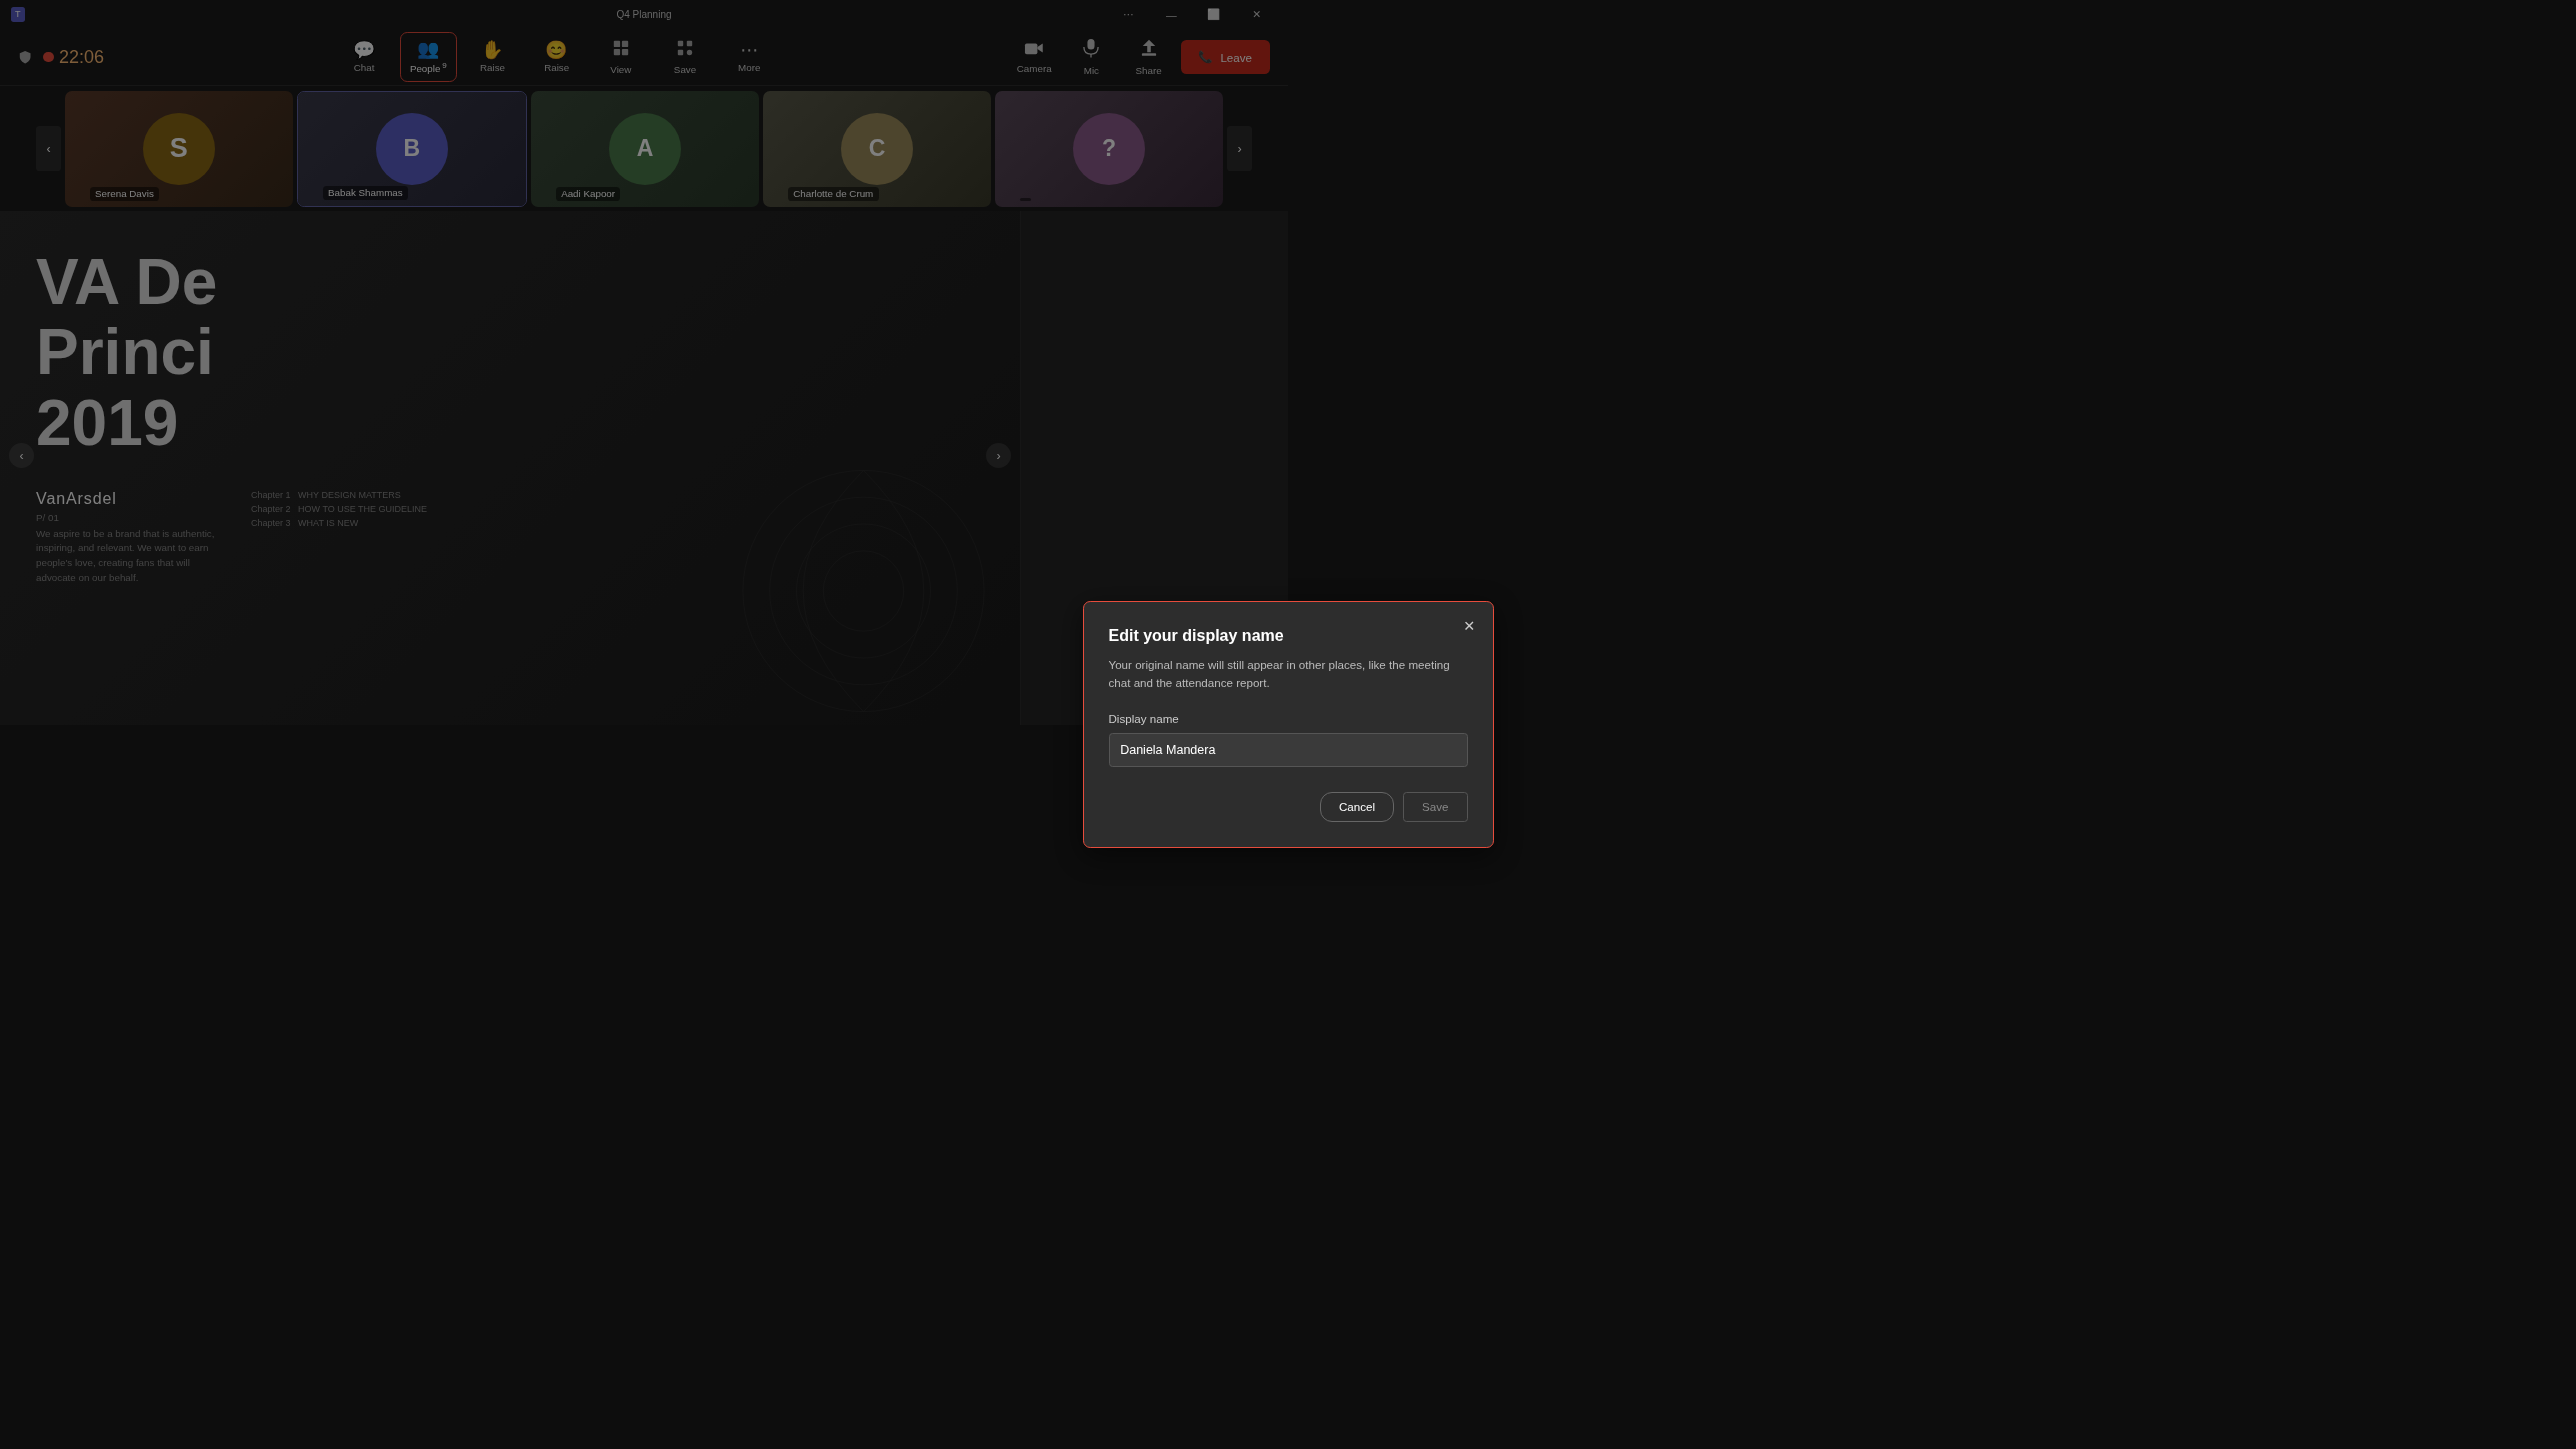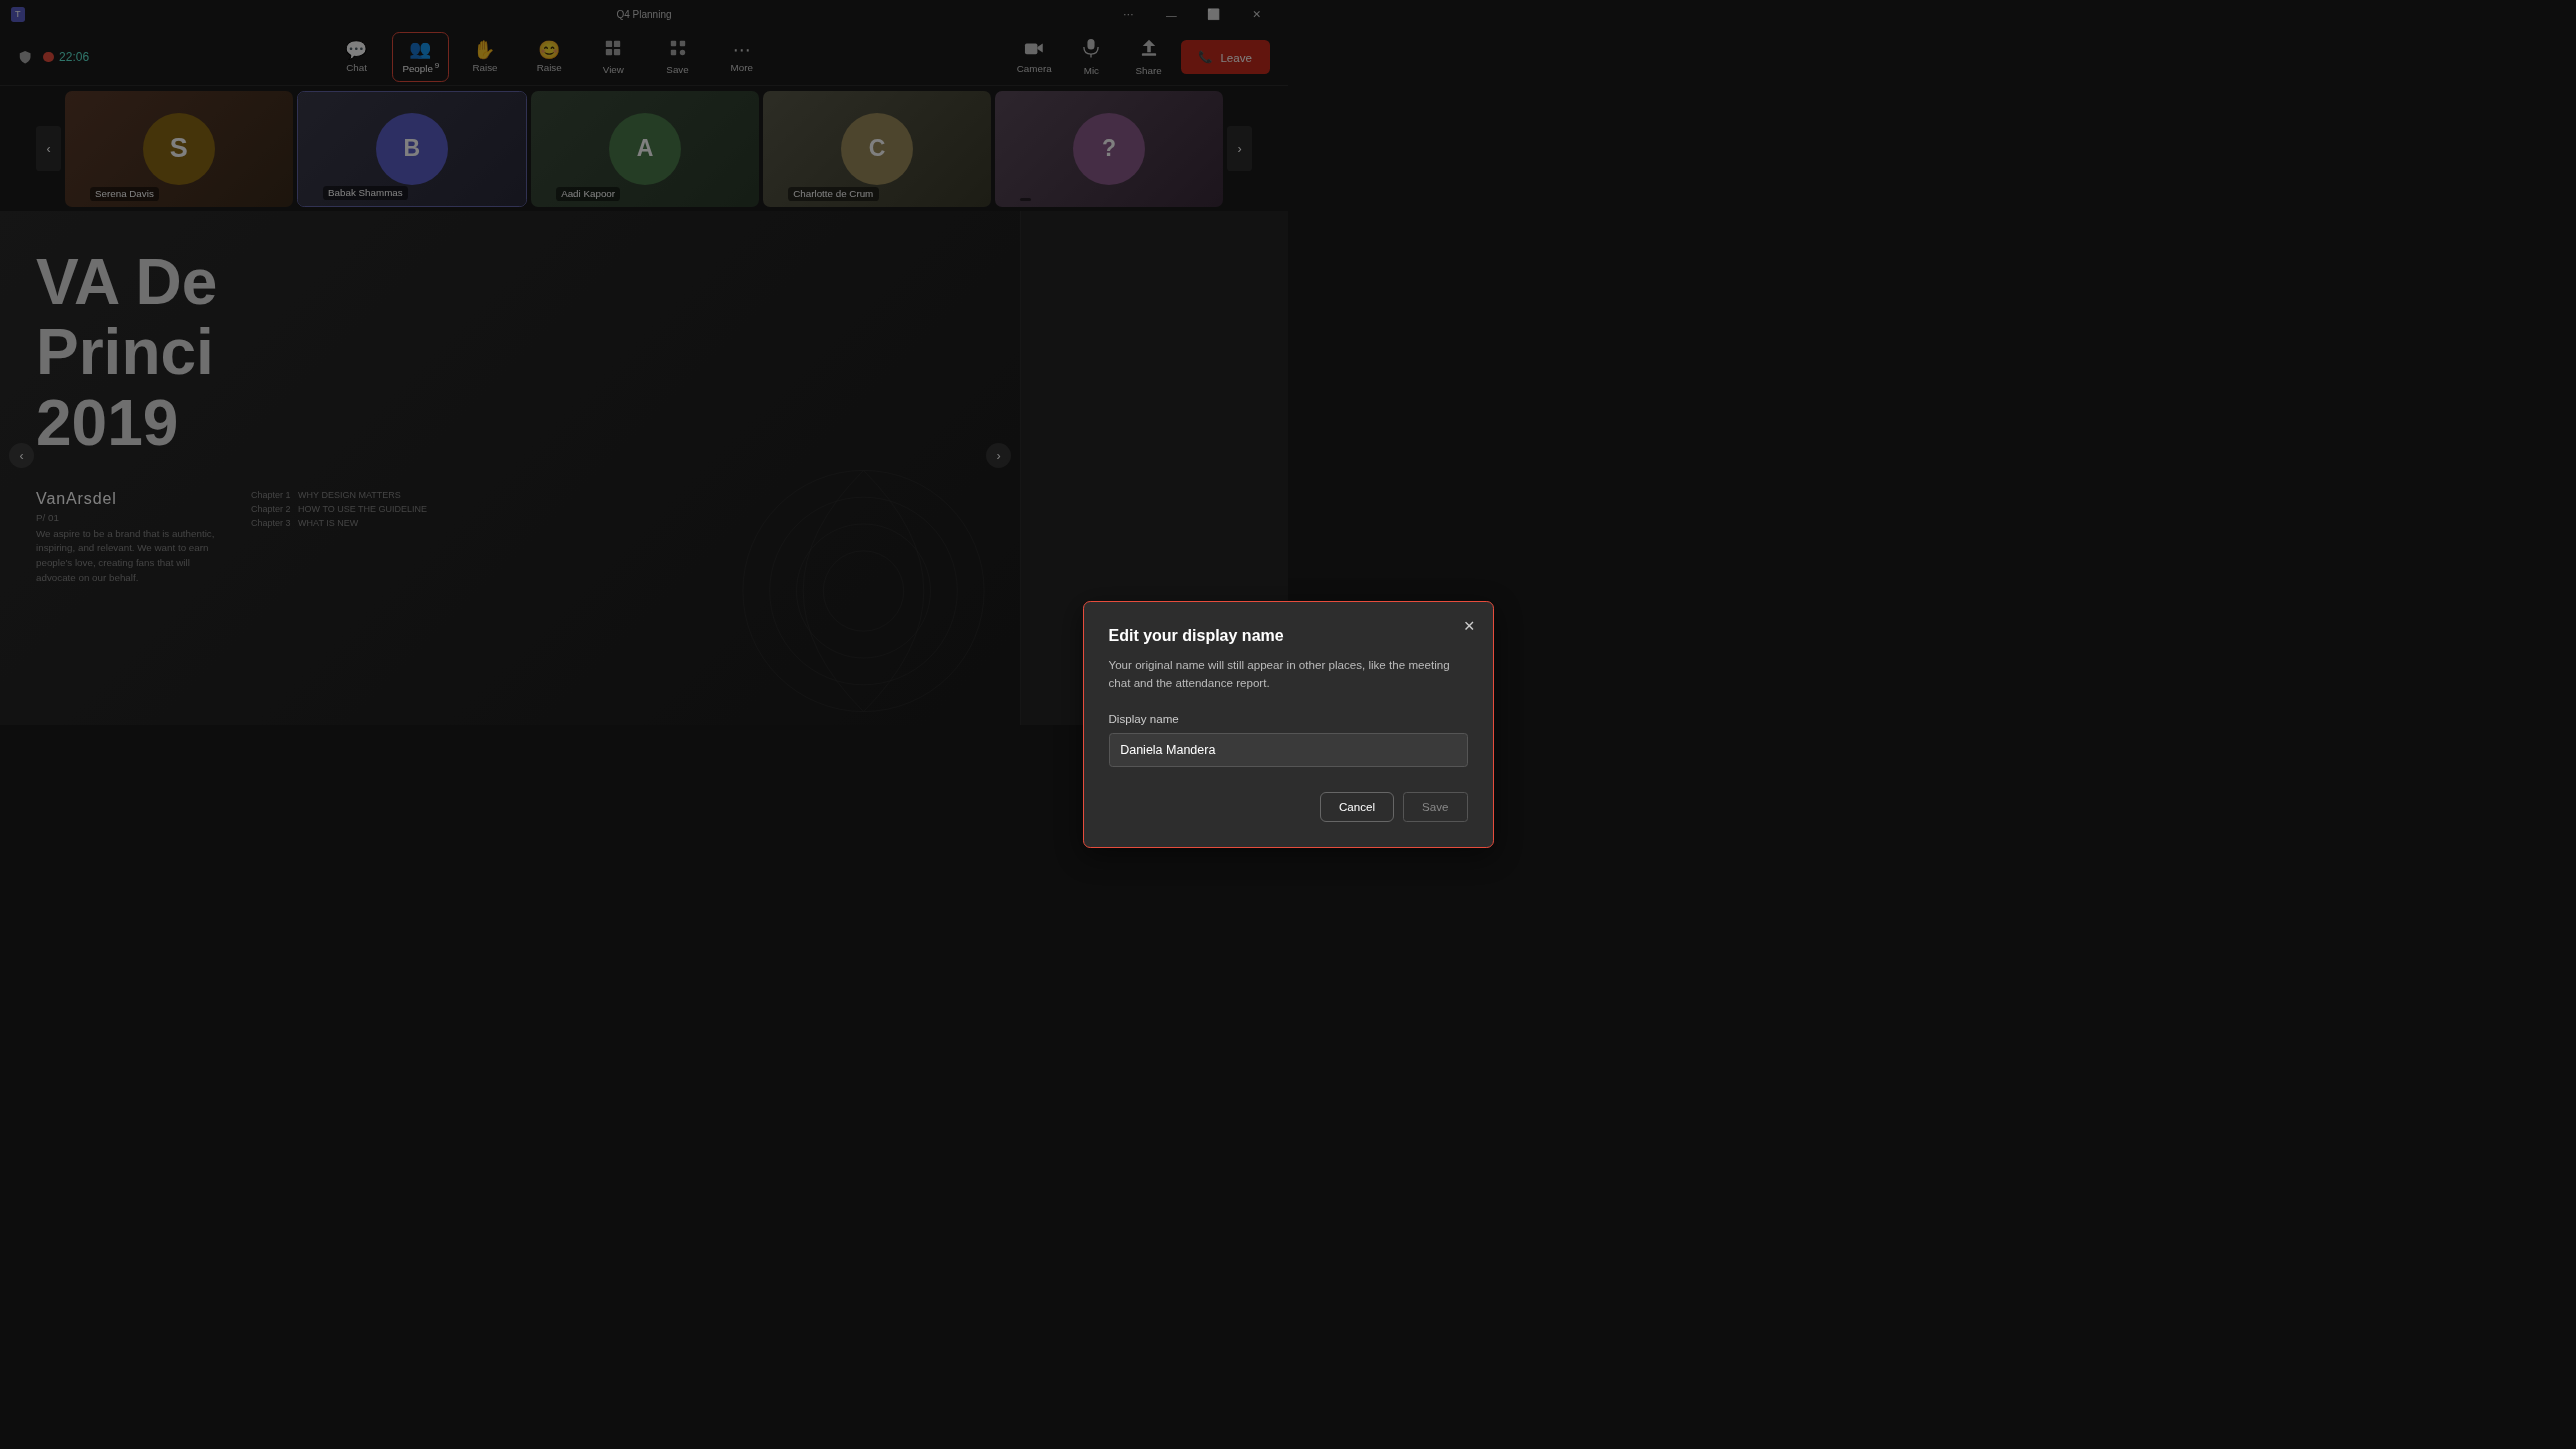--- a/index.html
+++ b/index.html
@@ -61,21 +61,21 @@
       align-items: center;
       justify-content: space-between;
       padding: 0 18px;
       border-bottom: 0.9px solid #2d2d2d;
     }
     .toolbar-left {
       display: flex; align-items: center; gap: 10.7px;
     }
     .recording-indicator {
       display: flex; align-items: center; gap: 5.4px;
-      font-size: 12px; color: #5eead4;
+      font-size: 18px; color: #fdba74;
     }
     .rec-dot {
       width: 10.7px; height: 10.7px;
       background: #e74c3c;
       border-radius: 50%;
     }
     .toolbar-center {
       display: flex; align-items: center; gap: 7.2px;
     }
     .tool-btn {
@@ -300,21 +300,21 @@
       display: flex;
       justify-content: flex-end;
       gap: 9px;
       margin-top: 25px;
     }
     .btn-cancel {
       height: 30px;
       padding: 0 18px;
       background: transparent;
       border: 0.9px solid #666;
-      border-radius: 6px;
+      border-radius: 12px;
       color: #fff;
       font-size: 11.6px;
       cursor: pointer;
     }
     .btn-save {
       height: 30px;
       padding: 0 18px;
       background: transparent;
       border: 0.9px solid #555;
       border-radius: 3.6px;

